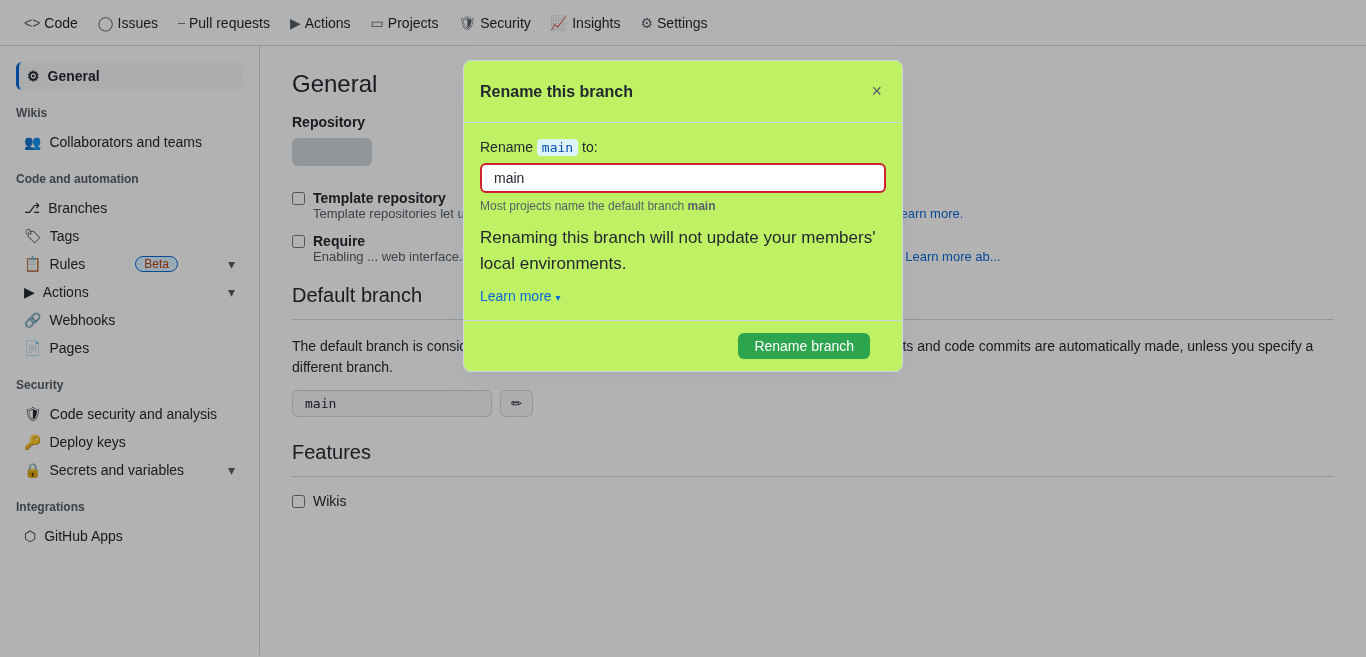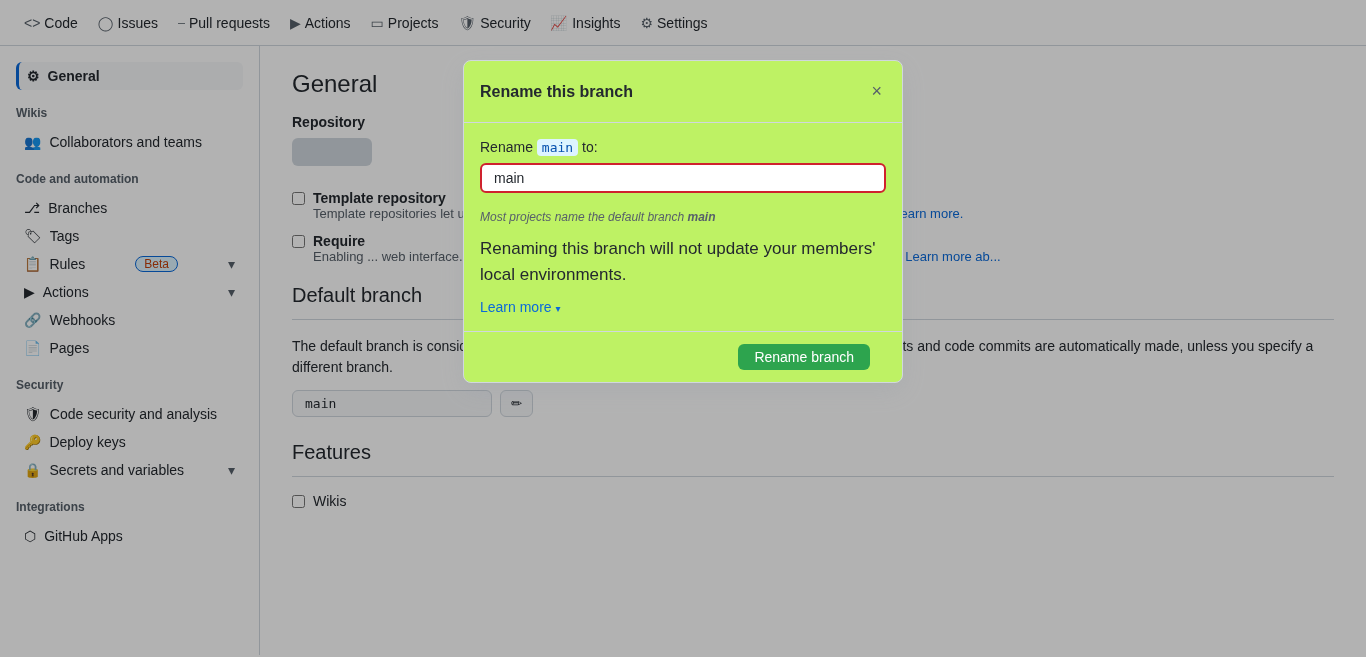--- a/index.html
+++ b/index.html
@@ -30,21 +30,21 @@
 
     
     .modal { background: #bef264; border-radius: 8px; border: 1px solid #d0d7de; width: 440px; box-shadow: 0 8px 24px rgba(140,149,159,0.2); z-index: 101; }
     .modal-header { display: flex; align-items: center; justify-content: space-between; padding: 16px; border-bottom: 1px solid #d0d7de; }
     .modal-title { font-size: 16px; font-weight: 600; }
     .modal-close { background: none; border: none; cursor: pointer; color: #57606a; font-size: 18px; padding: 4px; border-radius: 4px; }
     .modal-body { padding: 16px; }
     .rename-label { margin-bottom: 8px; font-size: 14px; }
     .rename-label code { background: #ddf4ff; color: #0550ae; padding: 1px 5px; border-radius: 4px; font-family: monospace; font-size: 13px; }
     .rename-input { width: 100%; padding: 5px 12px; font-size: 14px; border: 2px solid #cf222e; border-radius: 6px; outline: none; color: #24292f; }
-    .hint-text { font-size: 12px; color: #57606a; margin-top: 17px; margin-bottom: 12px; font-style: italic; }
+    .hint-text { font-size: 12px; color: #57606a; margin-top: 6px; margin-bottom: 12px; }
     .hint-text strong { font-weight: 600; }
     .warning-text { font-size: 17px; color: #24292f; margin-bottom: 12px; line-height: 1.5; }
     .learn-more-link { color: #0969da; text-decoration: none; cursor: pointer; }
     .learn-more-chevron { font-size: 10px; }
     .modal-footer { padding: 12px 32px; display: flex; justify-content: flex-end; border-top: 1px solid #d0d7de; }
     .btn-rename { background: #2da44e; color: #fff; border: none; padding: 5px 16px; border-radius: 6px; font-size: 14px; cursor: pointer; font-weight: 500; }
 
     
     .section { margin-bottom: 24px; }
     .section-title { font-size: 20px; font-weight: 400; padding-bottom: 12px; border-bottom: 1px solid #d0d7de; margin-bottom: 16px; }

